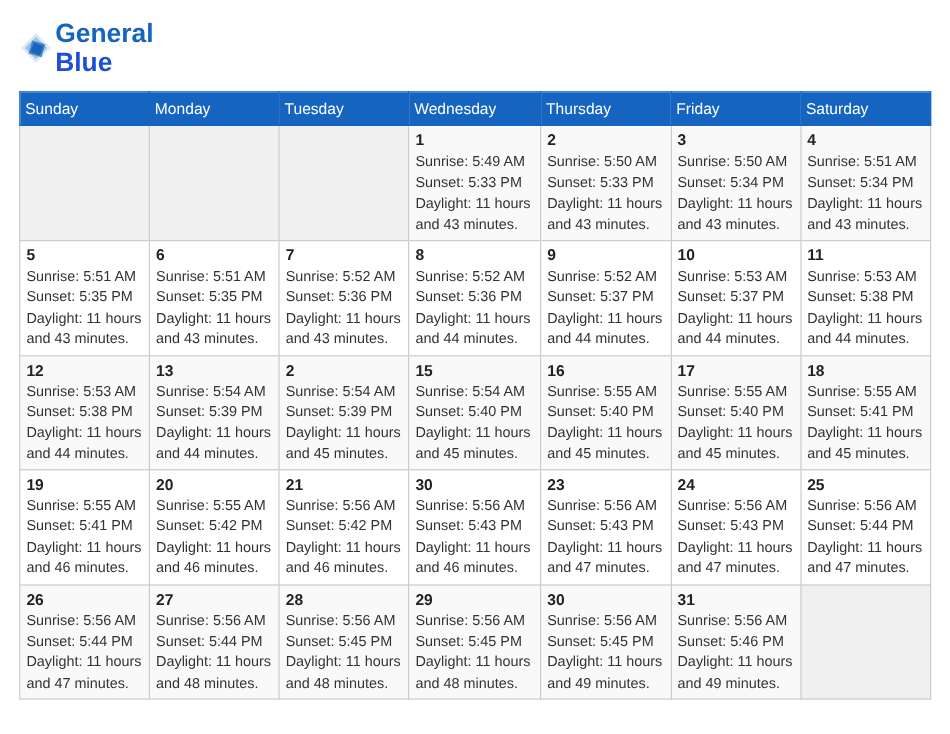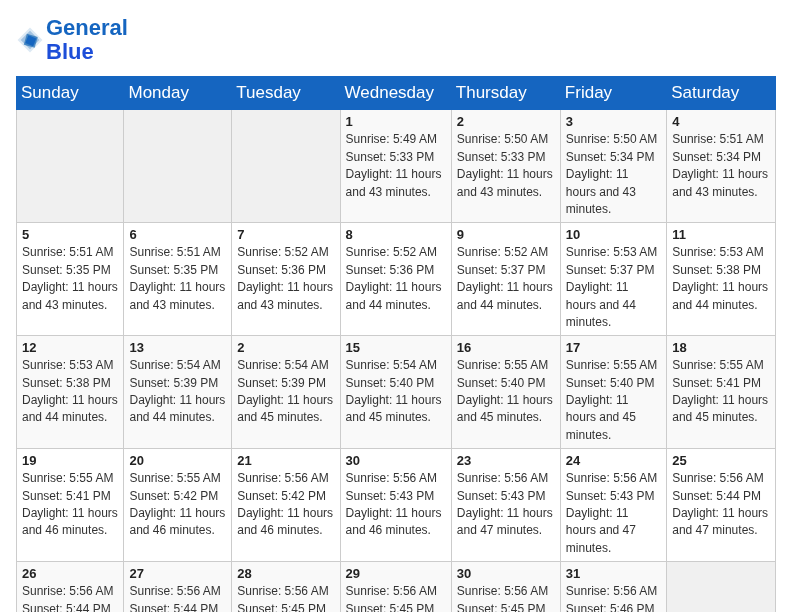--- a/index.html
+++ b/index.html
@@ -50,21 +50,21 @@
     table {
       width: 100%;
       border-collapse: collapse;
       font-size: 11px;
     }
     thead tr th {
       background-color: #1565c0;
       color: #fff;
       padding: 6px 4px;
       text-align: left;
-      font-size: 17px;
+      font-size: 13px;
       font-weight: normal;
       border: 1px solid #1565c0;
     }
     tbody tr td {
       border: 1px solid #ccc;
       vertical-align: top;
       padding: 4px 5px;
       width: 113px;
       min-height: 80px;
       height: 80px;

